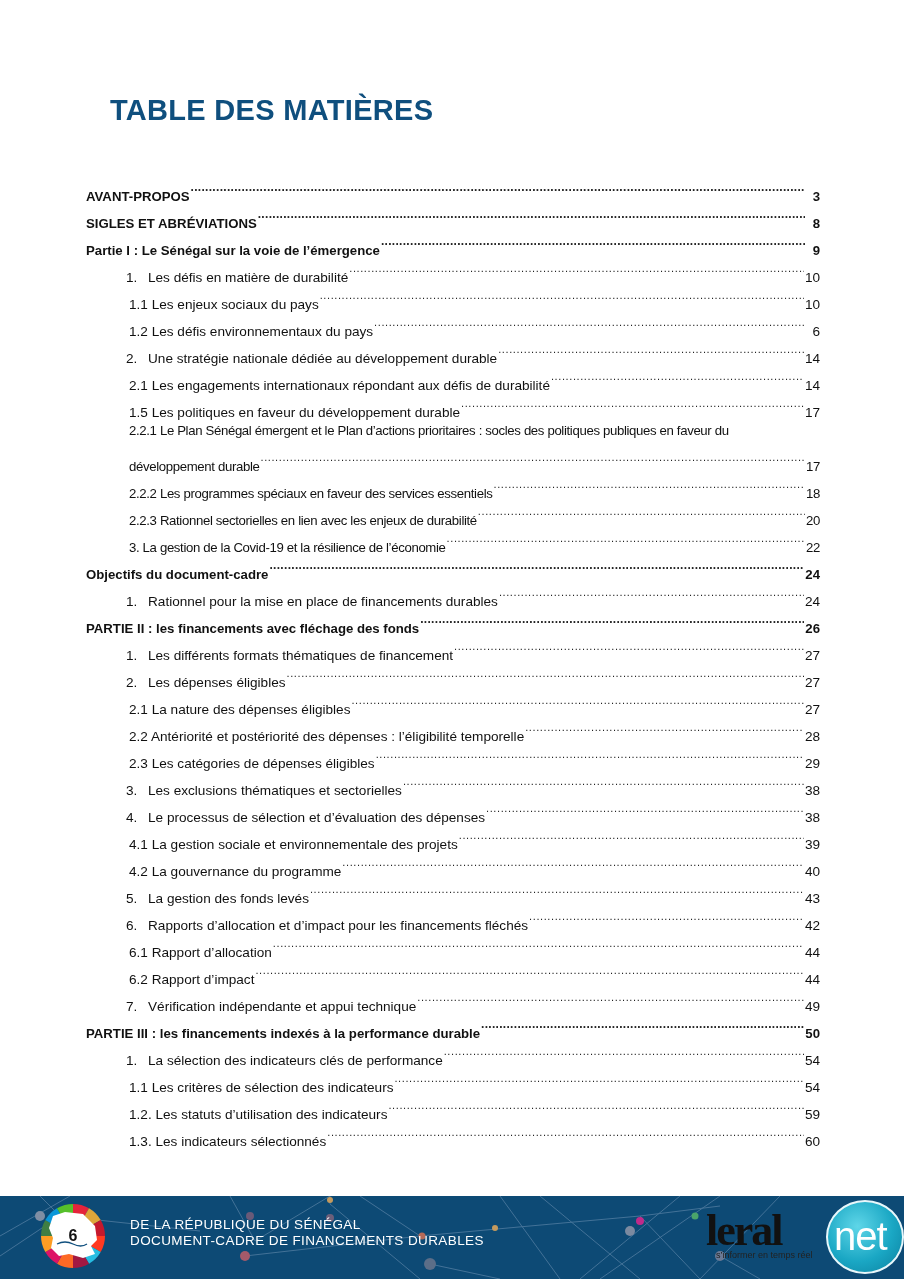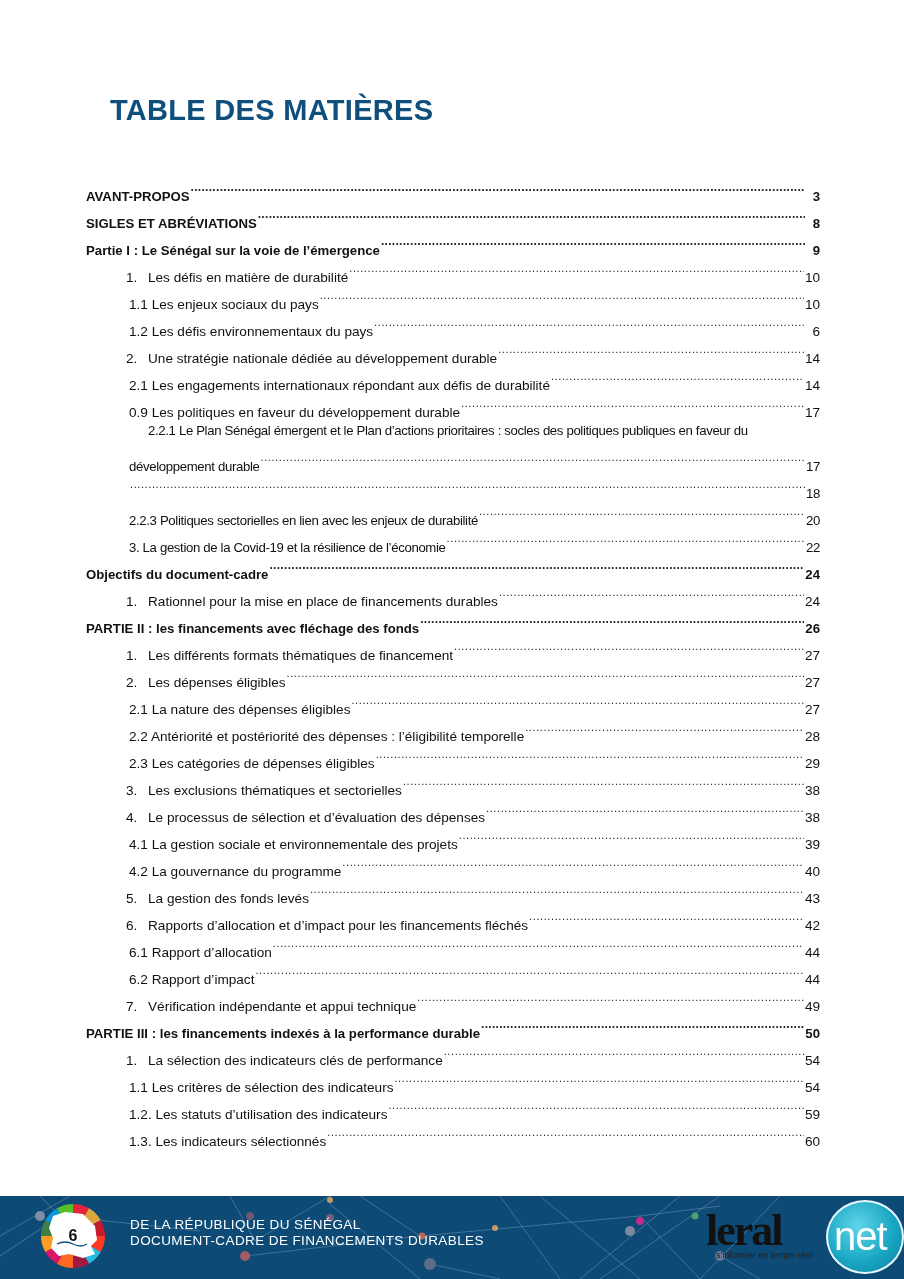--- a/index.html
+++ b/index.html
@@ -17,21 +17,21 @@
   .toc-row.level-1 { padding-left: 40px; }
   .toc-row.level-1 .num { display: inline-block; width: 22px; }
   .toc-row.level-2 { padding-left: 43px; }
   .toc-row .text { flex: 0 0 auto; text-align: center; }
   .toc-row .leader { flex: 1 1 auto; overflow: hidden; margin: 0 1px; position: relative; height: 27px; }
   .toc-row .leader::after { content: "........................................................................................................................................................................................................................................................................................................................................................";
     position: absolute; left: 0; bottom: 0; line-height: 27px; letter-spacing: 0.6px; font-size: 11px; color: #222; }
   .toc-row.bold .leader::after { font-weight: 700; letter-spacing: 0.3px; font-size: 12px; }
   .toc-row .page { flex: 0 0 auto; text-align: right; min-width: 14px; }
   .toc-row.wrap-first { height: 27px; }
-  .toc-row.wrap-first .text { white-space: nowrap; margin-left: 19px; }
+  .toc-row.wrap-first .text { white-space: nowrap; }
   .toc-row.condensed { font-size: 13.2px; letter-spacing: -0.35px; }
 
   .footer { position: absolute; left: 0; top: 1196px; width: 904px; height: 83px;
     background: #0d4a75; overflow: hidden; }
   .footer svg.net { position: absolute; left: 0; top: 0; }
   .footer-badge { position: absolute; left: 40px; top: 7px; width: 66px; height: 66px; }
   .footer-title { position: absolute; left: 130px; top: 21px; color: #ffffff;
     font-size: 13.5px; line-height: 16px; letter-spacing: 0.4px; }
   .footer-title div { white-space: nowrap; }
   .logo { position: absolute; left: 706px; top: 4px; width: 198px; height: 76px; }
@@ -86,38 +86,39 @@
       <span class="text">Une stratégie nationale dédiée au développement durable</span>
       <span class="leader"></span>
       <span class="page">14</span>
     </div>
     <div class="toc-row level-2">
       <span class="text">2.1 Les engagements internationaux répondant aux défis de durabilité</span>
       <span class="leader"></span>
       <span class="page">14</span>
     </div>
     <div class="toc-row level-2">
-      <span class="text">0.9 Les politiques en faveur du développement durable</span>
+      <span class="text">1.5 Les politiques en faveur du développement durable</span>
       <span class="leader"></span>
       <span class="page">17</span>
     </div>
     <div class="toc-row wrap-first condensed level-2">
       <span class="text">2.2.1 Le Plan Sénégal émergent et le Plan d’actions prioritaires : socles des politiques publiques en faveur du</span>
     </div>
     <div class="toc-row condensed level-2">
       <span class="text">développement durable</span>
       <span class="leader"></span>
       <span class="page">17</span>
     </div>
     <div class="toc-row level-2 condensed">
+      <span class="text">2.2.2 Les programmes spéciaux en faveur des services essentiels</span>
       <span class="leader"></span>
       <span class="page">18</span>
     </div>
     <div class="toc-row level-2 condensed">
-      <span class="text">2.2.3 Politiques sectorielles en lien avec les enjeux de durabilité</span>
+      <span class="text">2.2.3 Rationnel sectorielles en lien avec les enjeux de durabilité</span>
       <span class="leader"></span>
       <span class="page">20</span>
     </div>
     <div class="toc-row level-2 condensed">
       <span class="text">3.  La gestion de la Covid-19 et la résilience de l’économie</span>
       <span class="leader"></span>
       <span class="page">22</span>
     </div>
     <div class="toc-row level-0 bold">
       <span class="text">Objectifs du document-cadre</span>

